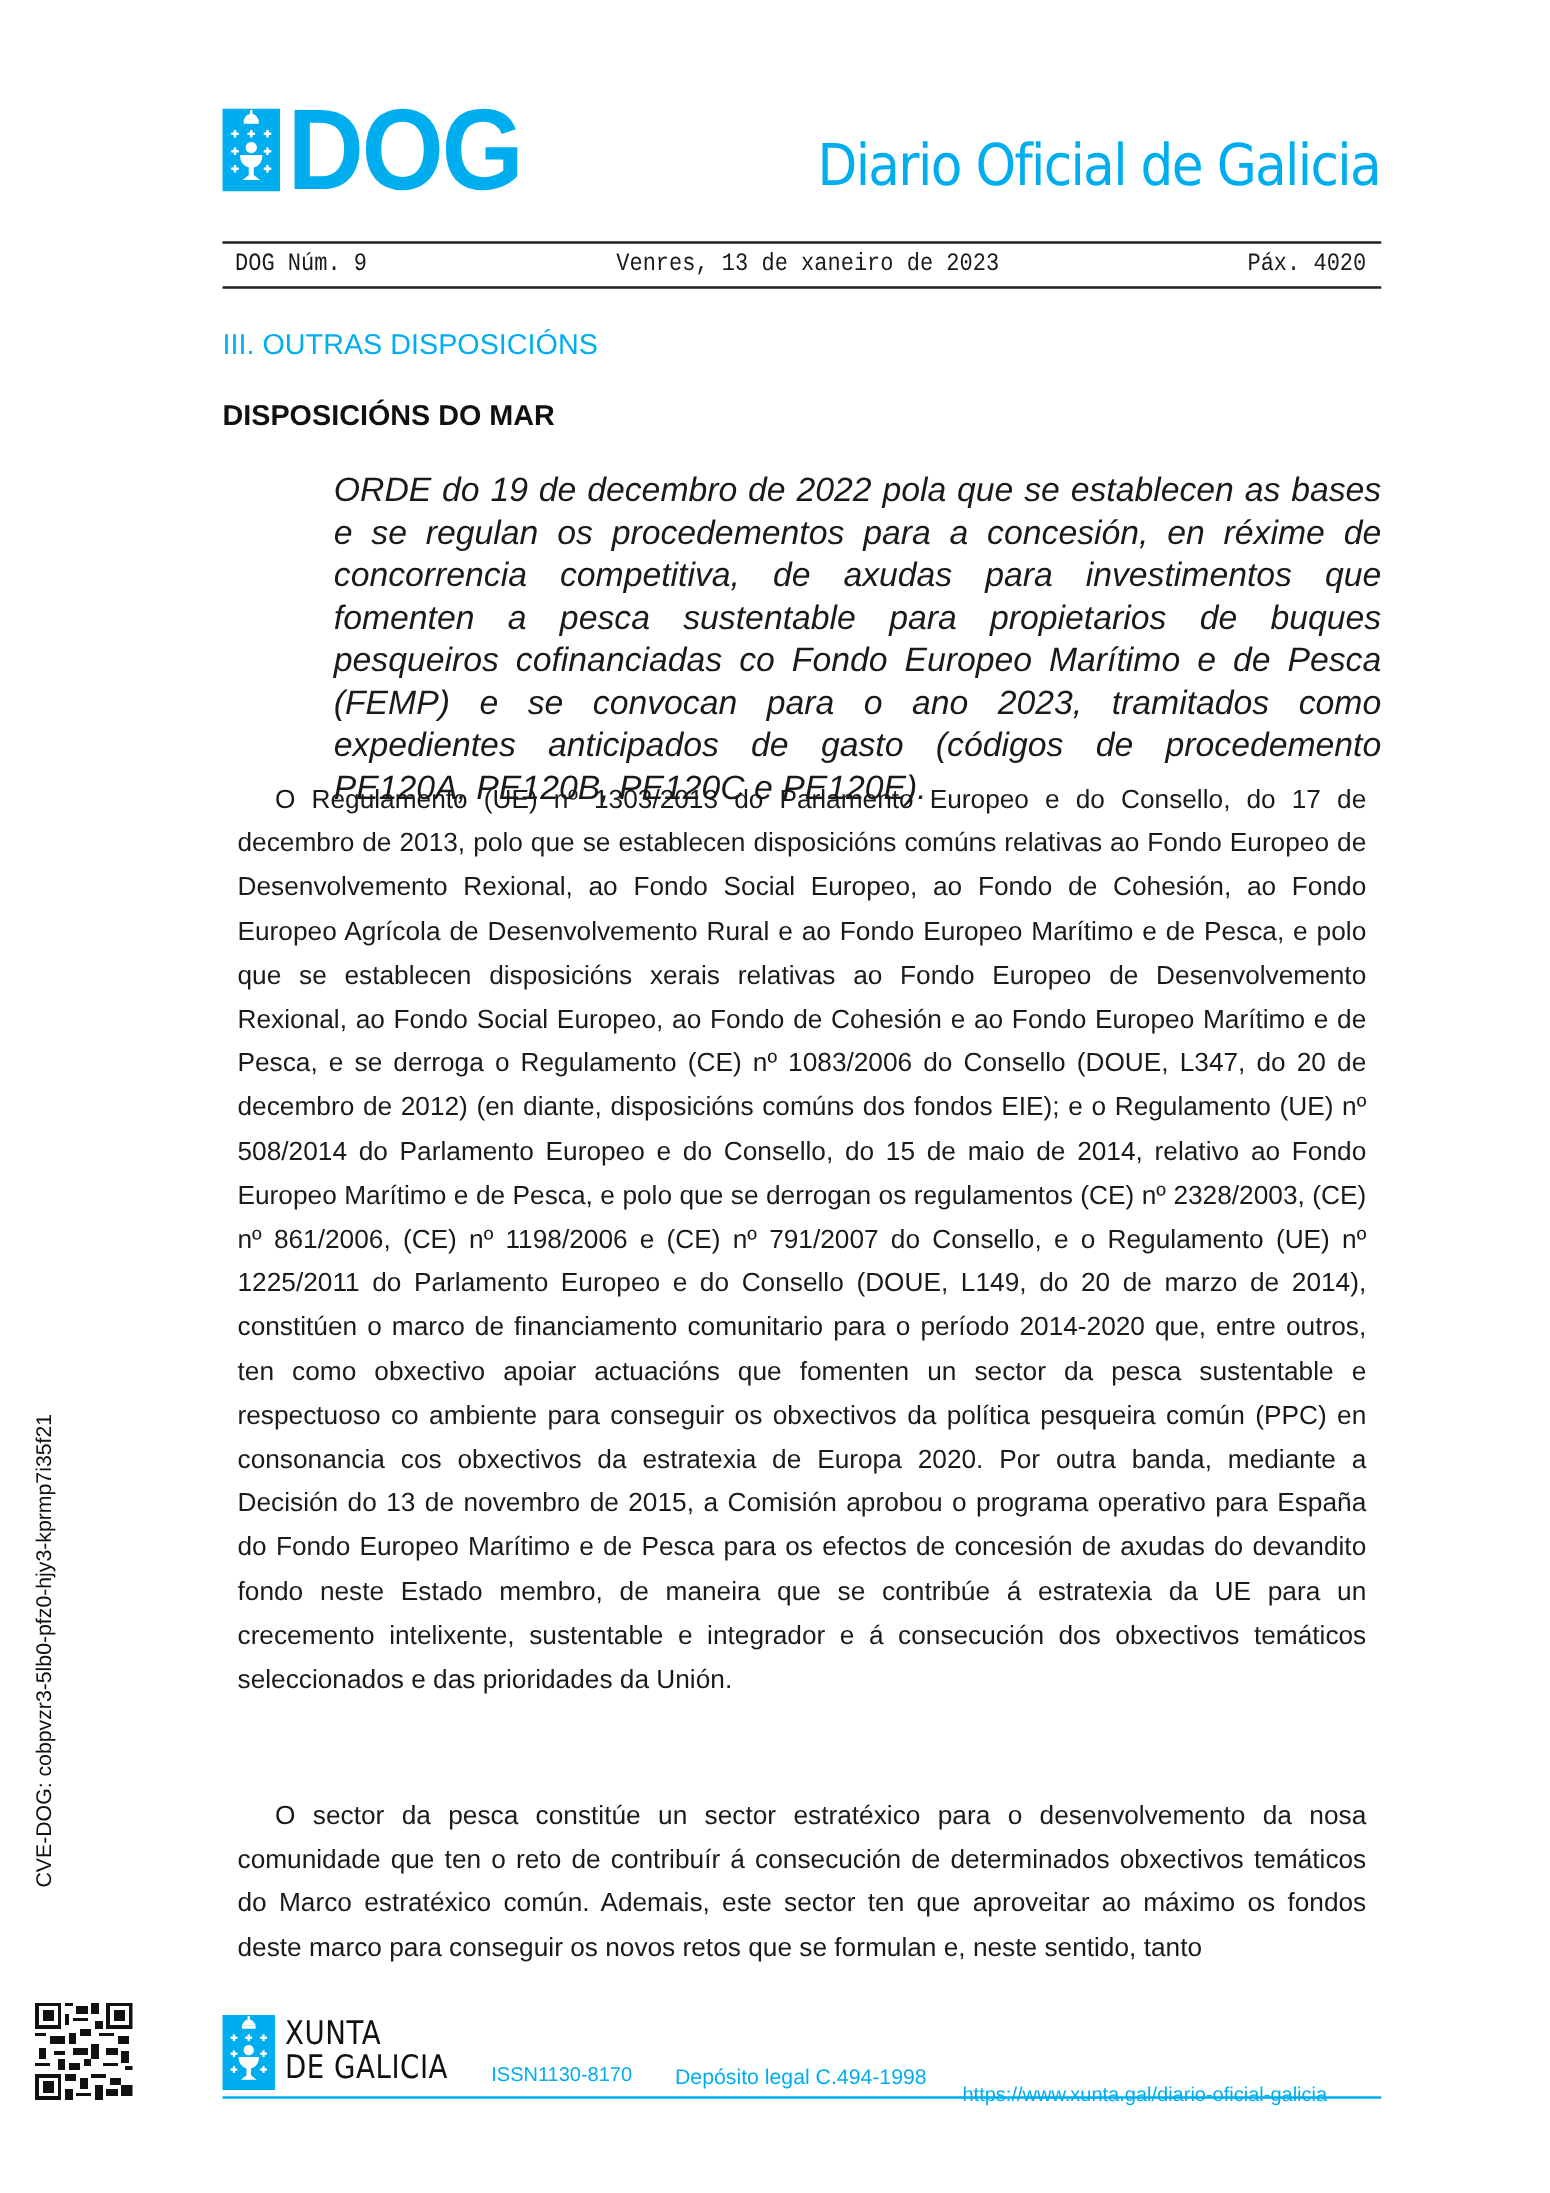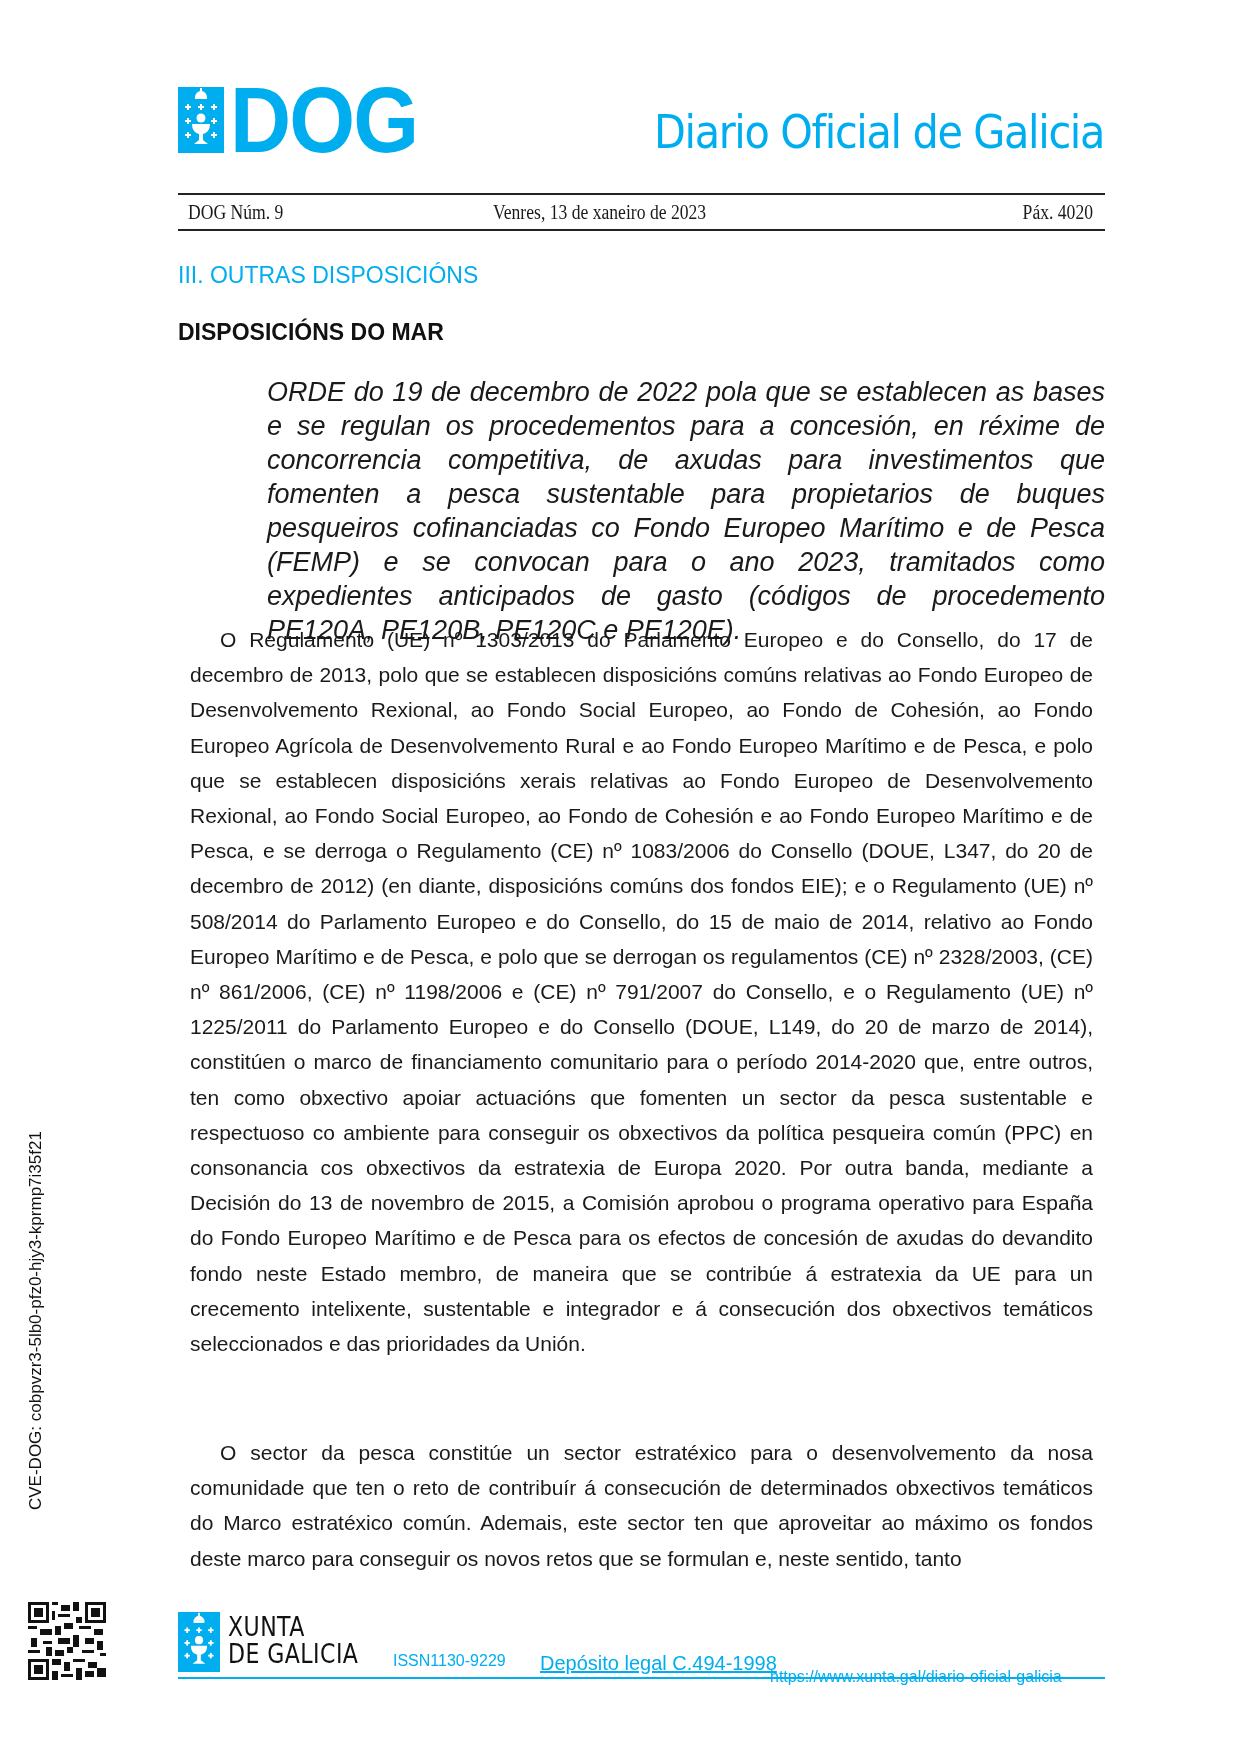--- a/index.html
+++ b/index.html
@@ -7,21 +7,21 @@
   .abs { position: absolute; }
 
   
   .logo-shield { left: 178px; top: 87px; width: 46px; height: 66px; background: #00aeef; }
   .logo-shield svg { width: 46px; height: 66px; display: block; }
   .logo-dog { left: 230px; top: 70px; font-family: "Liberation Sans", sans-serif; font-weight: bold; font-size: 92px; line-height: 100px; color: #00aeef; letter-spacing: -2px; transform: scaleX(0.92); transform-origin: left center; }
   .masthead { right: 136px; top: 104px; font-family: "DejaVu Sans", sans-serif; font-size: 46px; line-height: 56px; color: #00aeef; letter-spacing: -1.5px; transform: scaleX(0.9); transform-origin: right center; }
 
   .hdr-rule-top { left: 178px; top: 193px; width: 927px; height: 2px; background: #222; }
   .hdr-rule-bottom { left: 178px; top: 229px; width: 927px; height: 2px; background: #222; }
-  .hdr-row { left: 178px; top: 197px; width: 927px; height: 30px; font-family: Liberation Serif, serif; font-size: 20px; line-height: 30px; color: #1a1a1a; }
+  .hdr-row { left: 178px; top: 197px; width: 927px; height: 30px; font-family: Liberation Mono, monospace; font-size: 20px; line-height: 30px; color: #1a1a1a; }
   .hdr-left { position: absolute; left: 10px; top: 0; transform: scaleX(0.88); transform-origin: left center; }
   .hdr-center { position: absolute; left: 315px; top: 0; transform: scaleX(0.88); transform-origin: left center; }
   .hdr-right { position: absolute; right: 12px; top: 0; transform: scaleX(0.88); transform-origin: right center; }
 
   .section-title { left: 178px; top: 262px; font-weight: normal; font-size: 23px; color: #00aeef; }
   .dept-title { left: 178px; top: 319px; font-weight: bold; font-size: 23px; color: #111; }
 
   .summary { left: 267px; top: 375px; width: 838px; font-style: italic; font-size: 27px; line-height: 34px; text-align: justify; color: #1a1a1a; }
 
   .body-text { left: 178px; width: 927px; font-size: 21px; line-height: 35.2px; text-align: justify; color: #1a1a1a; }
@@ -34,21 +34,21 @@
 
   
   .qr { left: 28px; top: 1602px; width: 78px; height: 78px; }
 
   
   .xunta-shield { left: 178px; top: 1612px; width: 42px; height: 60px; background: #00aeef; }
   .xunta-shield svg { width: 42px; height: 60px; display: block; }
   .xunta-name { left: 228px; top: 1614px; font-family: "DejaVu Sans", sans-serif; font-size: 26px; line-height: 27px; color: #111; letter-spacing: 0.5px; transform: scaleX(0.85); transform-origin: left top; }
   .footer-line { left: 178px; top: 1677px; width: 927px; height: 2px; background: #00aeef; }
   .footer-issn { left: 393px; top: 1652px; font-size: 16px; color: #00aeef; }
-  .footer-dep { left: 540px; top: 1652px; font-size: 20px; color: #00aeef; text-decoration: underline; }
+  .footer-dep { left: 540px; top: 1652px; font-size: 17px; color: #00aeef; }
   .footer-url { left: 770px; top: 1652px; font-size: 16px; color: #00aeef; margin-top: 16px; }
 </style>
 </head>
 <body>
 
 <div class="abs logo-shield">
   <svg viewBox="0 0 46 66">
     <g fill="#fff">
       <path d="M17 9 h12 v3 h-12z"></path>
       <path d="M17 9 q2 -5 6 -5 q4 0 6 5z"></path>
@@ -171,16 +171,16 @@
         <rect x="35" y="45" width="2" height="6"></rect>
       <circle cx="23" cy="31" r="4.5"></circle>
       <path d="M14 37 h18 q0 8 -7 10 v6 l5 4 h-14 l5 -4 v-6 q-7 -2 -7 -10z"></path>
     </g>
   </svg>
 </div>
 <div class="abs xunta-name">
   <div>XUNTA</div>
   <div>DE GALICIA</div>
 </div>
-<div class="abs footer-issn">ISSN1130-9229</div>
+<div class="abs footer-issn">ISSN1130-8170</div>
 <div class="abs footer-dep">Depósito legal C.494-1998</div>
 <div class="abs footer-url">https://www.xunta.gal/diario-oficial-galicia</div>
 <div class="abs footer-line"></div>
 
 </body></html>

